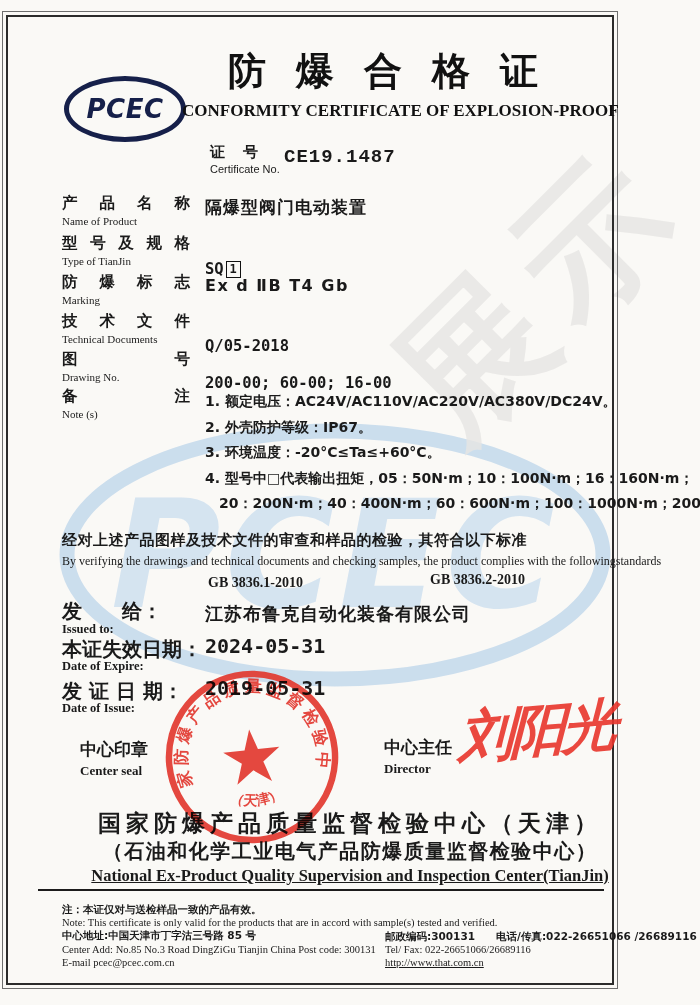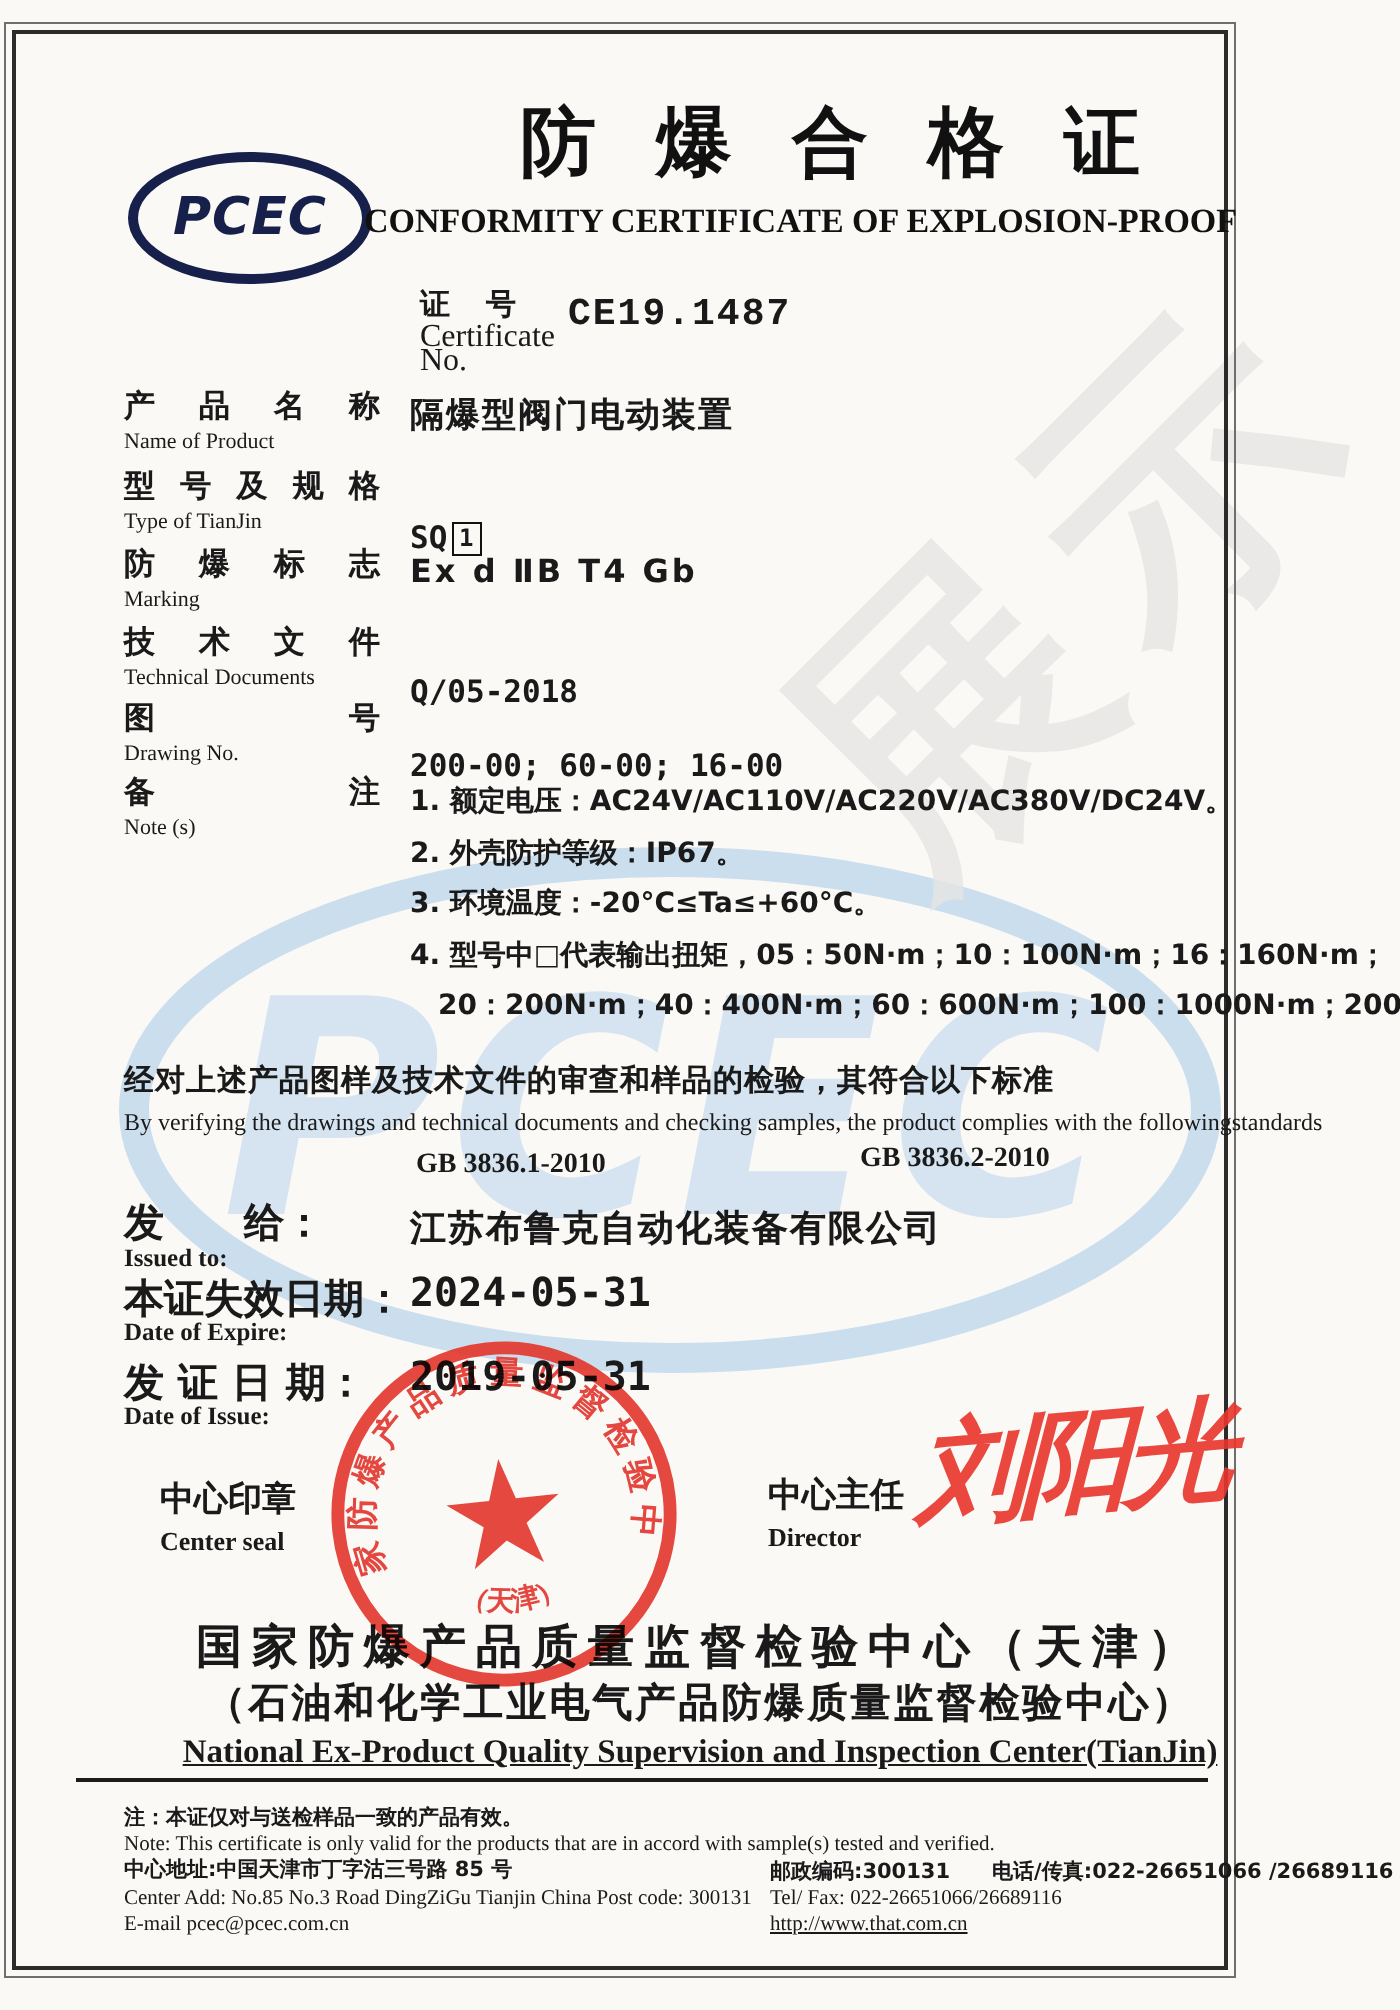--- a/index.html
+++ b/index.html
@@ -36,30 +36,30 @@
   .logo{
     position:absolute;left:64px;top:76px;width:112px;height:56px;
     border:5px solid #16204a;border-radius:50%;
     display:flex;align-items:center;justify-content:center;
   }
   .logo span{
     font-size:26px;font-weight:bold;font-style:italic;color:#16204a;letter-spacing:.5px;
   }
   .title{
     position:absolute;left:228px;top:46px;
-    font-size:38px;font-weight:bold;letter-spacing:30px;white-space:nowrap;color:#111;margin-left:32px;
+    font-size:38px;font-weight:bold;letter-spacing:30px;white-space:nowrap;color:#111;
   }
   .subtitle{
     position:absolute;left:182px;top:101px;width:420px;text-align:center;
     font-family:"Liberation Serif",serif;font-weight:bold;font-size:17px;color:#111;white-space:nowrap;
   }
   .certno-label{position:absolute;left:210px;top:142px;width:70px;}
   .cn-just{display:inline-block;text-align:justify;text-align-last:justify;}
   .lbl-cn{font-size:15px;font-weight:bold;line-height:17px;}
-  .lbl-en{font-family:Liberation Serif, serif;font-size:16px;line-height:12px;margin-top:2px;}
+  .lbl-en{font-family:Liberation Sans, sans-serif;font-size:11px;line-height:12px;margin-top:2px;}
   .certno-value{
     position:absolute;left:284px;top:146px;
     font-family:Liberation Mono, monospace;font-size:19px;font-weight:bold;letter-spacing:1px;text-align:center;
   }
   
   .flabel{position:absolute;left:62px;width:132px;}
   .flabel .cn{font-size:15.5px;font-weight:bold;width:128px;}
   .flabel .en{font-family:"Liberation Serif",serif;font-size:11px;margin-top:1px;white-space:nowrap;}
   .fvalue{position:absolute;left:205px;font-weight:bold;white-space:nowrap;}
   .v-cjk{font-size:17px;letter-spacing:1px;}

